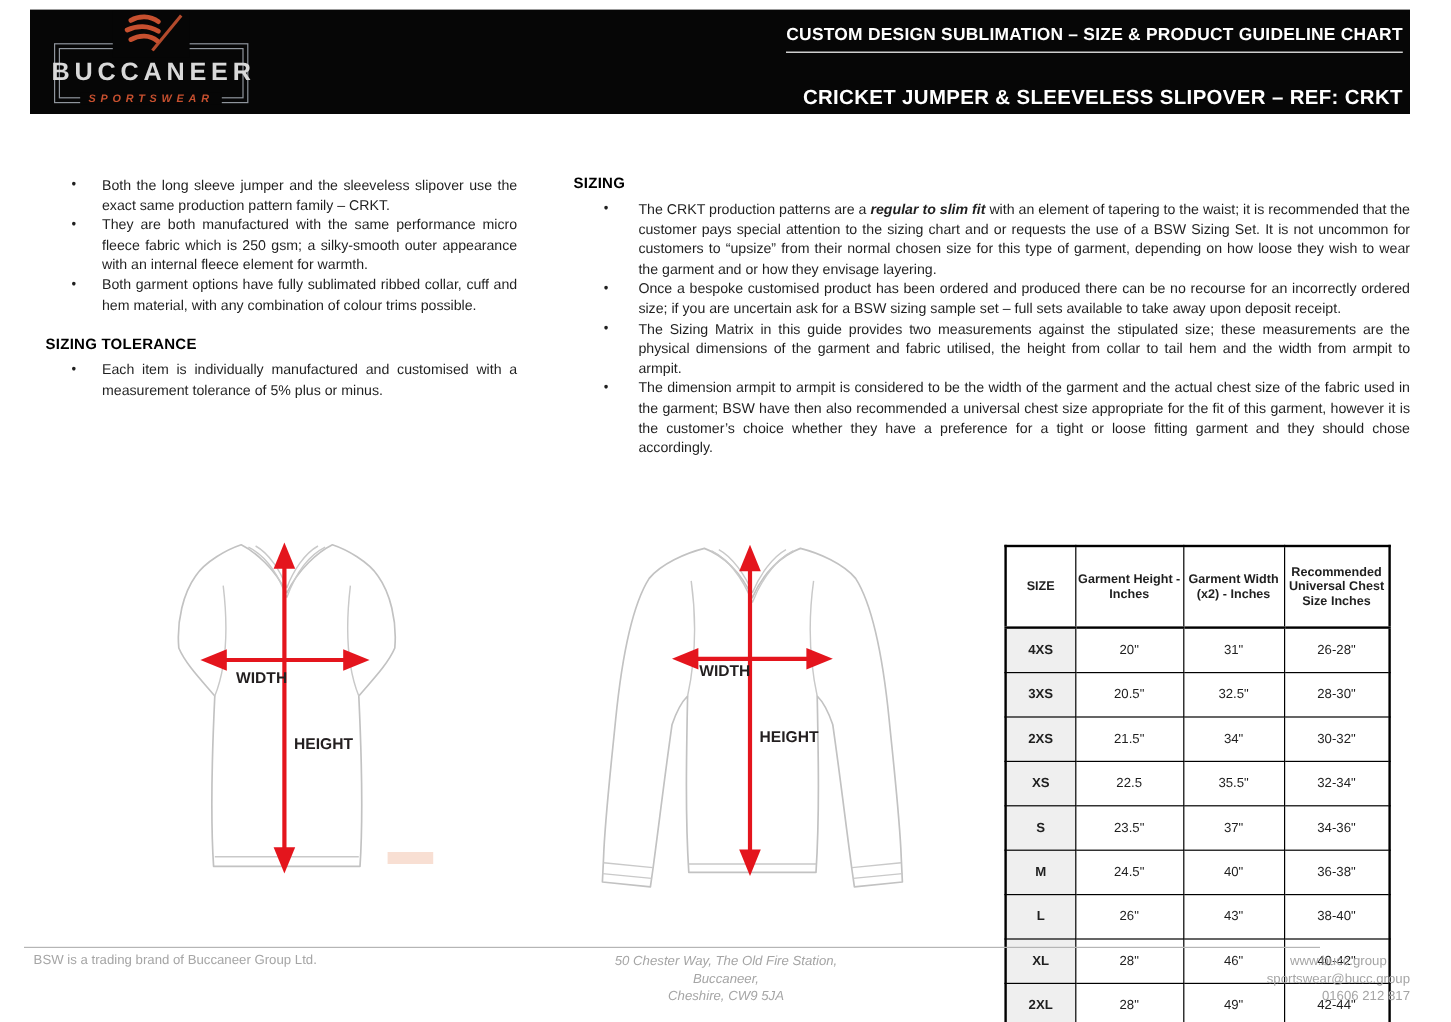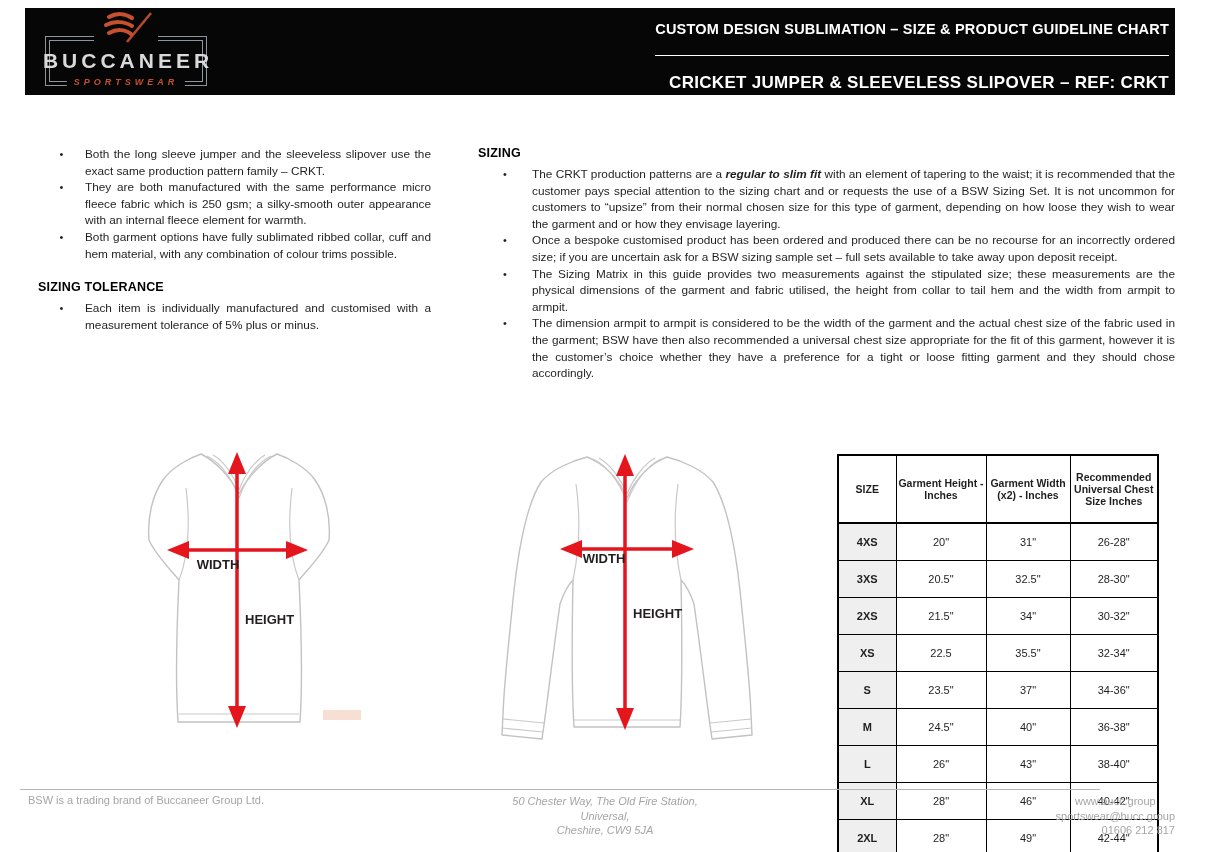--- a/index.html
+++ b/index.html
@@ -5,23 +5,23 @@
   * { margin:0; padding:0; box-sizing:border-box; }
   html,body { width:1209px; height:852px; }
   body {
     position:relative; background:#ffffff; overflow:hidden;
     font-family:"Liberation Sans", sans-serif; color:#1f1f1f;
   }
 
   
   .banner { position:absolute; left:25px; top:8px; width:1150px; height:87px; background:#060606; color:#fff; }
   .banner-titles { position:absolute; top:0; right:6px; text-align:right; }
-  .t1wrap { display:inline-block; border-bottom:1px solid #ffffff; padding:13px 0 18px; }
+  .t1wrap { display:inline-block; border-bottom:1px solid #ffffff; padding:13px 0 6px; }
   .t1 { font-size:14.5px; font-weight:bold; letter-spacing:.2px; white-space:nowrap; }
-  .t2 { font-size:17px; font-weight:bold; margin-top:17px; letter-spacing:.3px; white-space:nowrap; }
+  .t2 { font-size:17px; font-weight:bold; margin-top:28px; letter-spacing:.3px; white-space:nowrap; }
 
   
   .logo { position:absolute; left:20px; top:0; width:162px; height:87px; }
   .logo-outer { position:absolute; left:0; right:0; top:28px; bottom:9px; border:1px solid #8f959d; }
   .logo-inner { position:absolute; inset:3px; border:1px solid #8f959d;
                 display:flex; align-items:center; justify-content:center; }
   .brand { font-size:21px; font-weight:bold; color:#d9d9d9; letter-spacing:4px; padding-left:4px; white-space:nowrap; }
   .subbrand { position:absolute; left:50%; bottom:8px; transform:translateX(-50%);
               background:#060606; padding:0 7px; color:#c7502f; font-size:9px; font-weight:bold;
               letter-spacing:4px; white-space:nowrap;font-style:italic; }
@@ -254,20 +254,20 @@
         <td>56"</td>
         <td>48-50"</td>
       </tr>
     </tbody>
 </table>
 
 <div class="footer-rule"></div>
 <div class="footer-left">BSW is a trading brand of Buccaneer Group Ltd.</div>
 <div class="footer-center">
   <div>50 Chester Way, The Old Fire Station,</div>
-  <div>Universal,</div>
+  <div>Buccaneer,</div>
   <div>Cheshire, CW9 5JA</div>
 </div>
 <div class="footer-right">
   <a>www.bucc.group</a>
   <a>sportswear@bucc.group</a>
   <div>01606 212 817</div>
 </div>
 
 </body></html>

